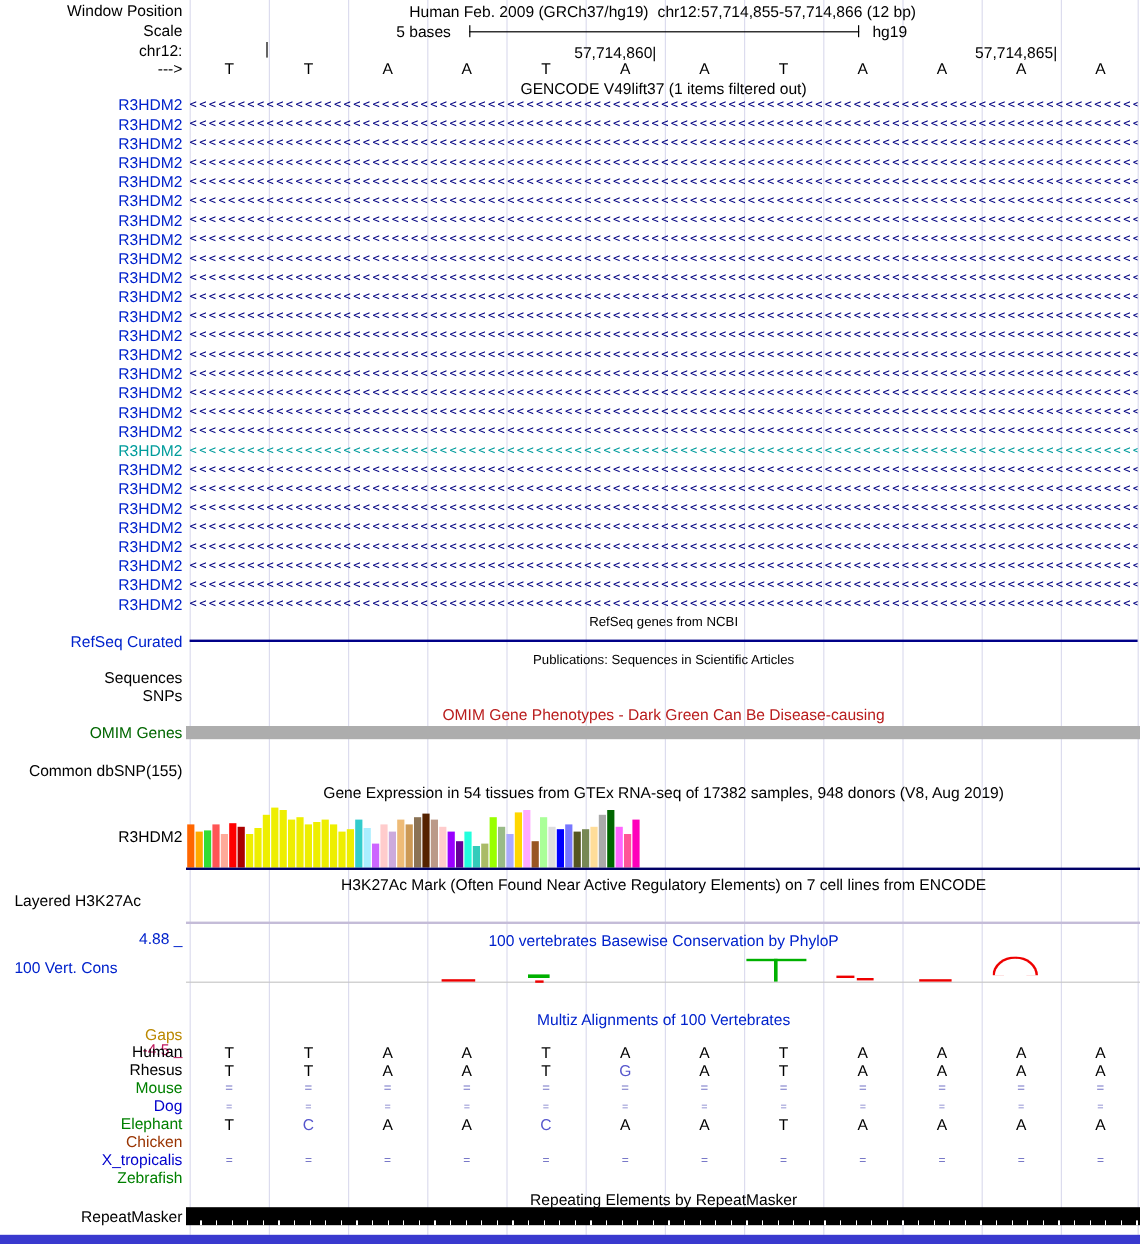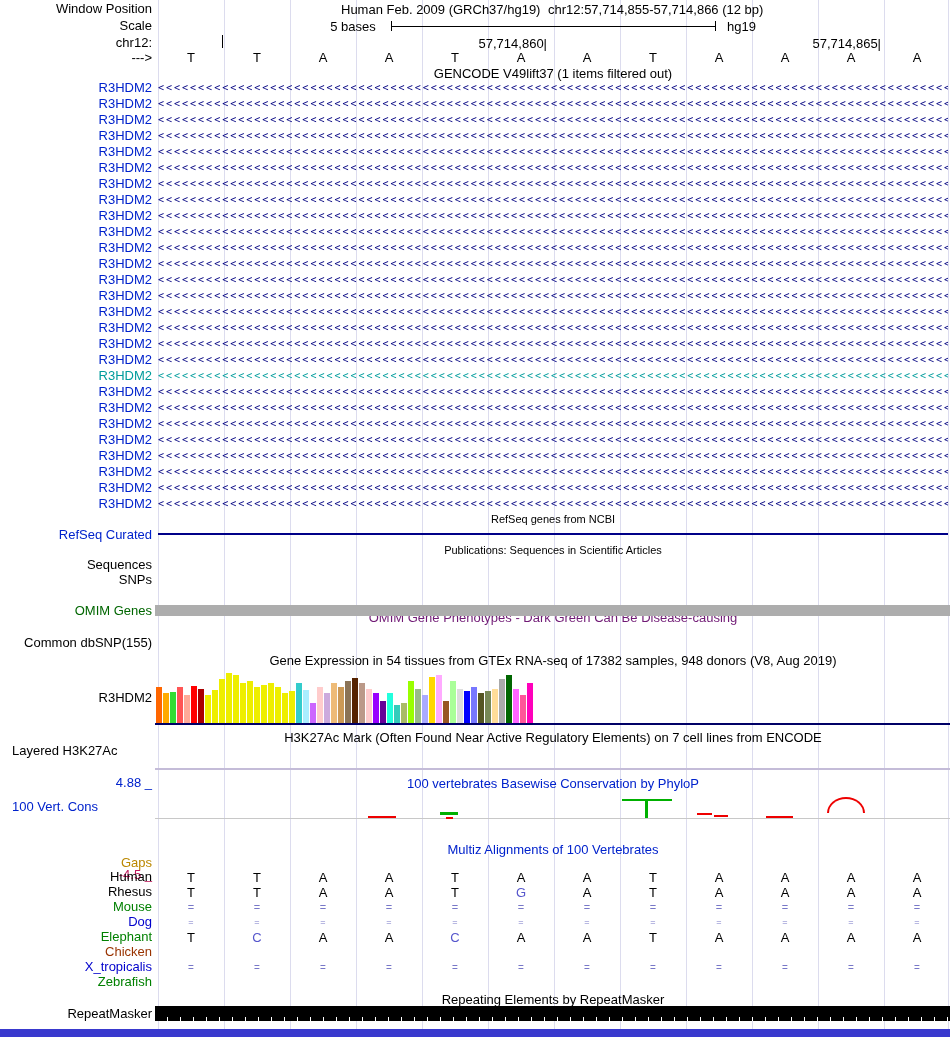--- a/index.html
+++ b/index.html
@@ -82,21 +82,21 @@
   <div class="title" style="top:66px">GENCODE V49lift37 (1 items filtered out)</div>
 
   <div class="title sm" style="top:513px">RefSeq genes from NCBI</div>
   <div class="lbl" style="top:528px;color:#0022CC">RefSeq Curated</div>
   <div class="track-bar" style="left:158px;top:533px;width:790px;height:2px;background:#000088"></div>
 
   <div class="title sm" style="top:544px">Publications: Sequences in Scientific Articles</div>
   <div class="lbl" style="top:558px">Sequences</div>
   <div class="lbl" style="top:573px">SNPs</div>
 
-  <div class="title" style="top:610px;color:#701a75">OMIM Gene Phenotypes - Dark Green Can Be Disease-causing</div>
+  <div class="title" style="top:588px;color:#b91c1c">OMIM Gene Phenotypes - Dark Green Can Be Disease-causing</div>
   <div class="lbl" style="top:604px;color:#006600">OMIM Genes</div>
   <div class="track-bar" style="left:155px;top:605px;width:795px;height:11px;background:#ADADAD"></div>
 
   <div class="lbl" style="top:636px">Common dbSNP(155)</div>
 
   <div class="title" style="top:653px">Gene Expression in 54 tissues from GTEx RNA-seq of 17382 samples, 948 donors (V8, Aug 2019)</div>
   <div class="lbl" style="top:691px">R3HDM2</div>
   <div id="gtex-bars">
       <div class="gtex-bar" style="left: 156px; top: 687px; height: 36px; background: rgb(255, 102, 0);"></div>
       <div class="gtex-bar" style="left: 163px; top: 693px; height: 30px; background: rgb(255, 170, 0);"></div>

